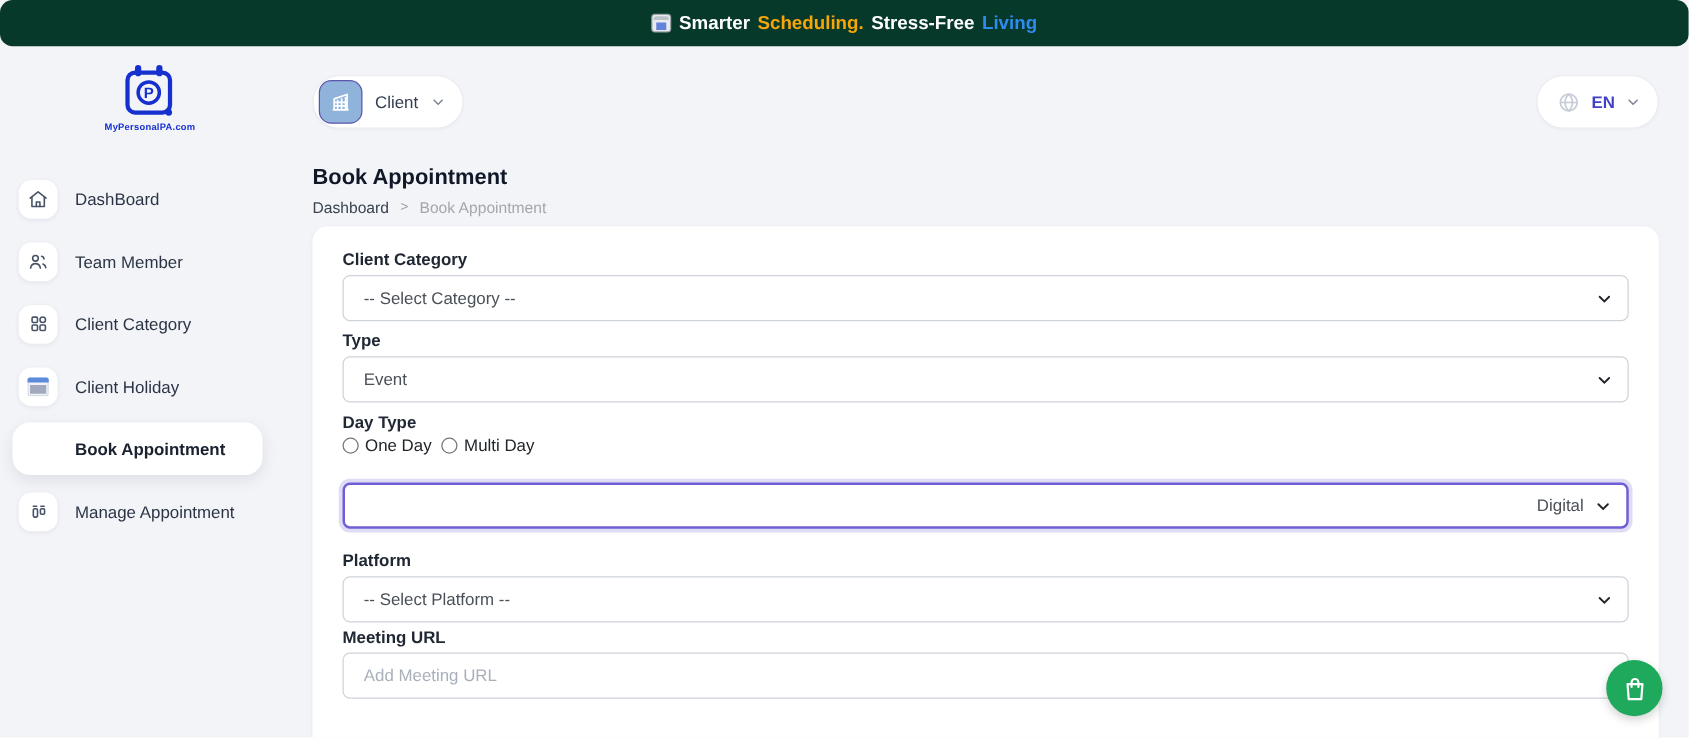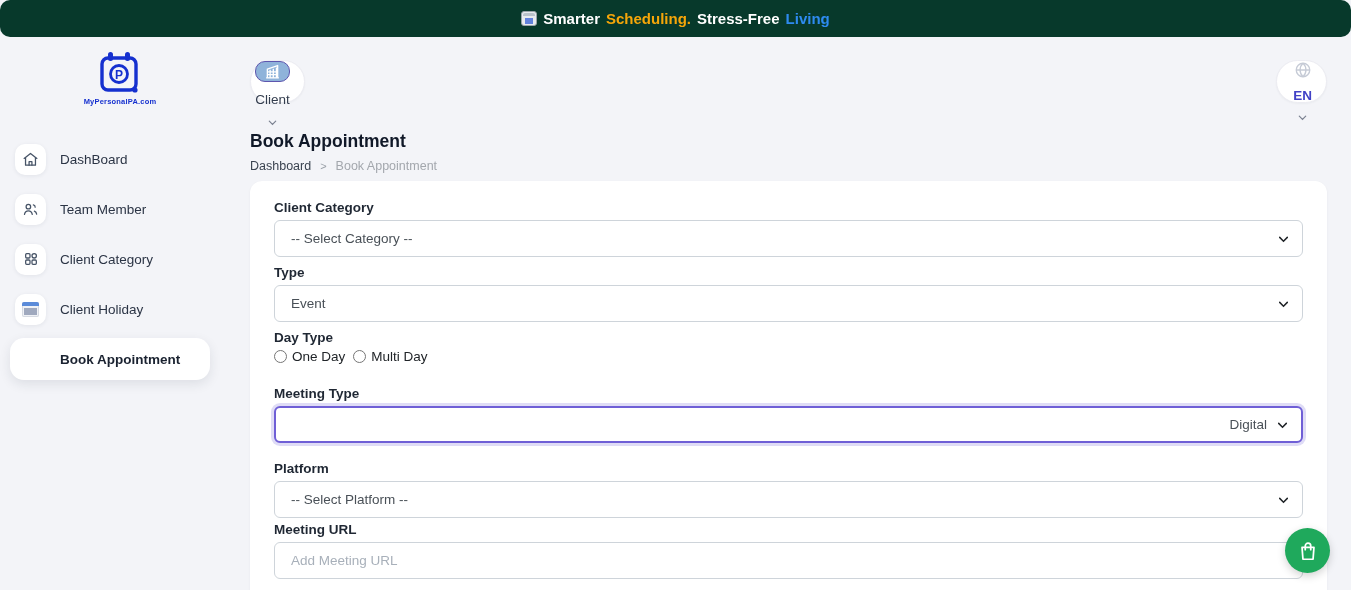--- a/index.html
+++ b/index.html
@@ -57,21 +57,21 @@
   .mini-cal { width:17px; height:15px; background:#f0f2f6; border-radius:2px; position:relative; box-shadow:0 0 0 1px #d6dae2 inset; }
   .mini-cal:before { content:""; position:absolute; left:0; right:0; top:0; height:4px; background:#5b8bd9; border-radius:2px 2px 0 0; }
   .mini-cal:after { content:""; position:absolute; left:2px; right:2px; top:6px; bottom:2px;
     background:linear-gradient(#7d8aa6,#7d8aa6); background-size:2px 2px; background-repeat:repeat; opacity:.7; }
 
   
   .main { position:absolute; left:250px; top:37px; right:24px; bottom:0; }
   .topbar { display:flex; align-items:flex-start; justify-content:space-between; padding-top:23px; height:66px; }
   .pill-btn {
     background:#fff; border:1px solid #ececf2; border-radius:22px; height:43px;
-    display:flex; align-items:center; cursor:pointer; box-shadow:0 1px 2px rgba(30,40,60,.04);flex-direction:column;
+    display:flex; align-items:center; cursor:pointer; box-shadow:0 1px 2px rgba(30,40,60,.04);
   }
   .role-btn { padding:0 14px 0 4px; gap:10px; }
   .role-icon {
     width:35px; height:35px; border-radius:10px; background:#8fb3da; border:1.5px solid #5e56ae;
     display:flex; align-items:center; justify-content:center; color:#fff;
   }
   .role-label { font-size:13.5px; color:#333d4e; }
   .chev { color:#7a8190; display:flex; align-items:center; }
   .lang-btn { padding:0 14px 0 16px; gap:9px; }
   .lang-code { font-size:13.5px; font-weight:700; color:#4141c6; }
@@ -187,20 +187,30 @@
     <div class="nav-item active">
       <span class="icon-box">
         <svg width="17" height="17" viewBox="0 0 24 24" fill="none" stroke="currentColor" stroke-width="1.8">
           <rect x="3.5" y="5" width="17" height="16" rx="2.5"></rect>
             <path d="M3.5 9.5h17M8 3v4M16 3v4"></path>
         </svg>
       </span>
       <span class="nav-label">Book Appointment</span>
     </div>
 
+    <div class="nav-item">
+      <span class="icon-box">
+        <svg width="16" height="16" viewBox="0 0 24 24" fill="none" stroke="currentColor" stroke-width="1.9" stroke-linecap="round">
+          <path d="M5.5 6h4M14.5 6h4"></path>
+          <rect x="5.5" y="9" width="5" height="10" rx="1.5"></rect>
+          <rect x="14" y="9" width="5" height="6.5" rx="1.5"></rect>
+        </svg>
+      </span>
+      <span class="nav-label">Manage Appointment</span>
+    </div>
 
 
   </div>
 </div>
 
 <div class="main">
 
   <div class="topbar">
     <div class="pill-btn role-btn">
       <span class="role-icon">
@@ -269,21 +279,20 @@
       <label class="radio-opt">
         <span class="radio-circle"></span>
         <span>One Day</span>
       </label>
       <label class="radio-opt">
         <span class="radio-circle"></span>
         <span>Multi Day</span>
       </label>
     </div>
 
-    <div class="f-label">Meeting Type</div>
     <div class="sel focused mb20">
       <span>Digital</span>
       <span class="sel-chev">
         <svg width="13" height="13" viewBox="0 0 24 24" fill="none" stroke="currentColor" stroke-width="2.8" stroke-linecap="round">
             <path d="M5 9l7 7 7-7"></path>
           </svg>
       </span>
     </div>
 
     <div class="f-label">Platform</div>

